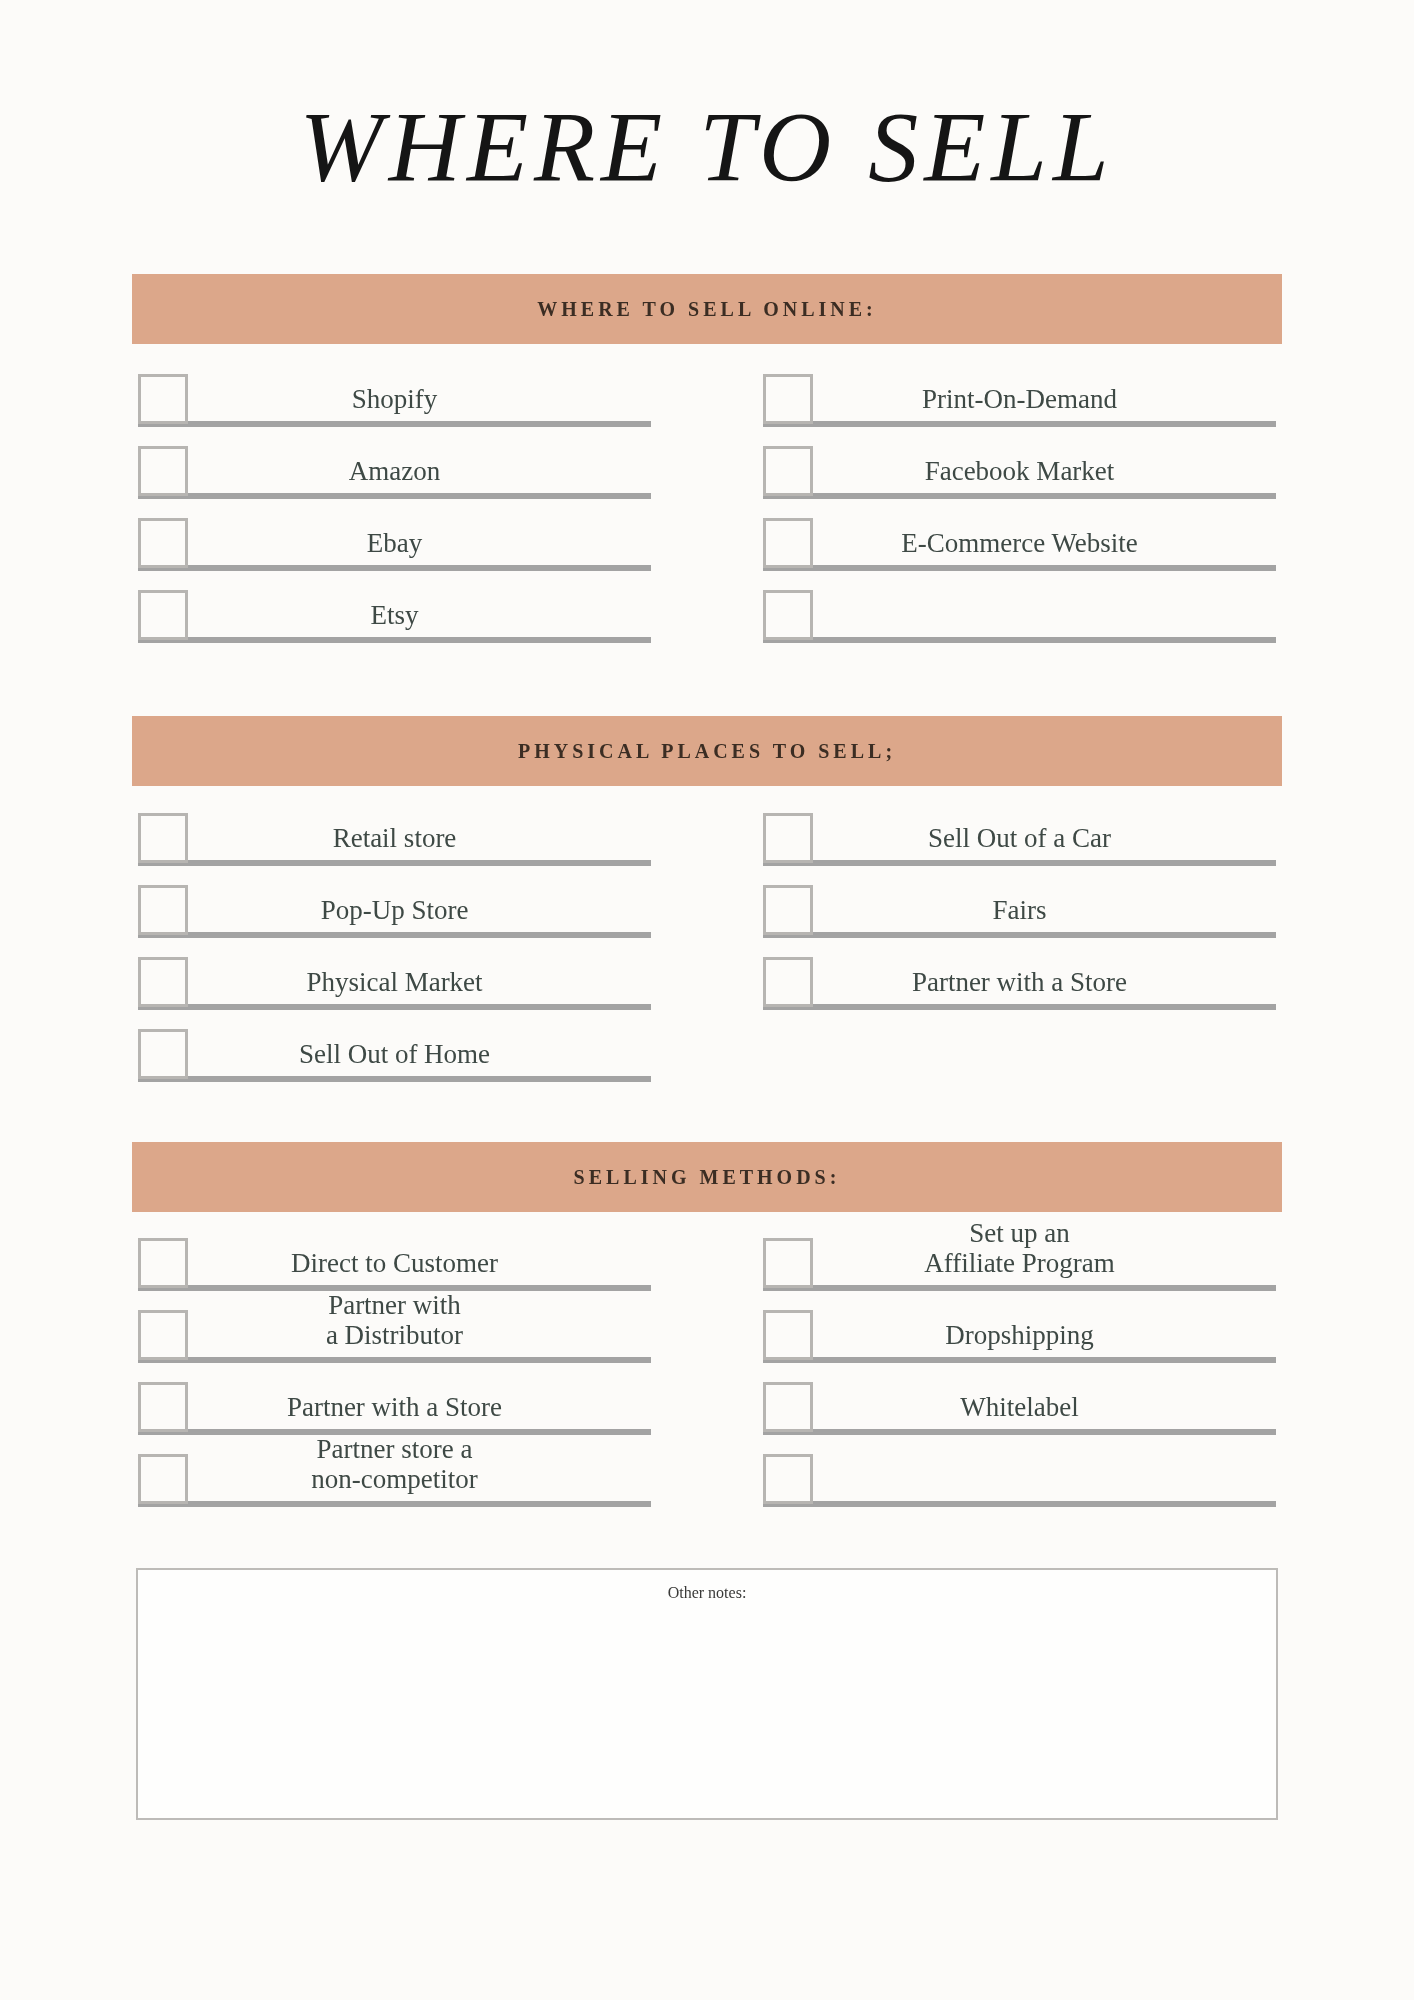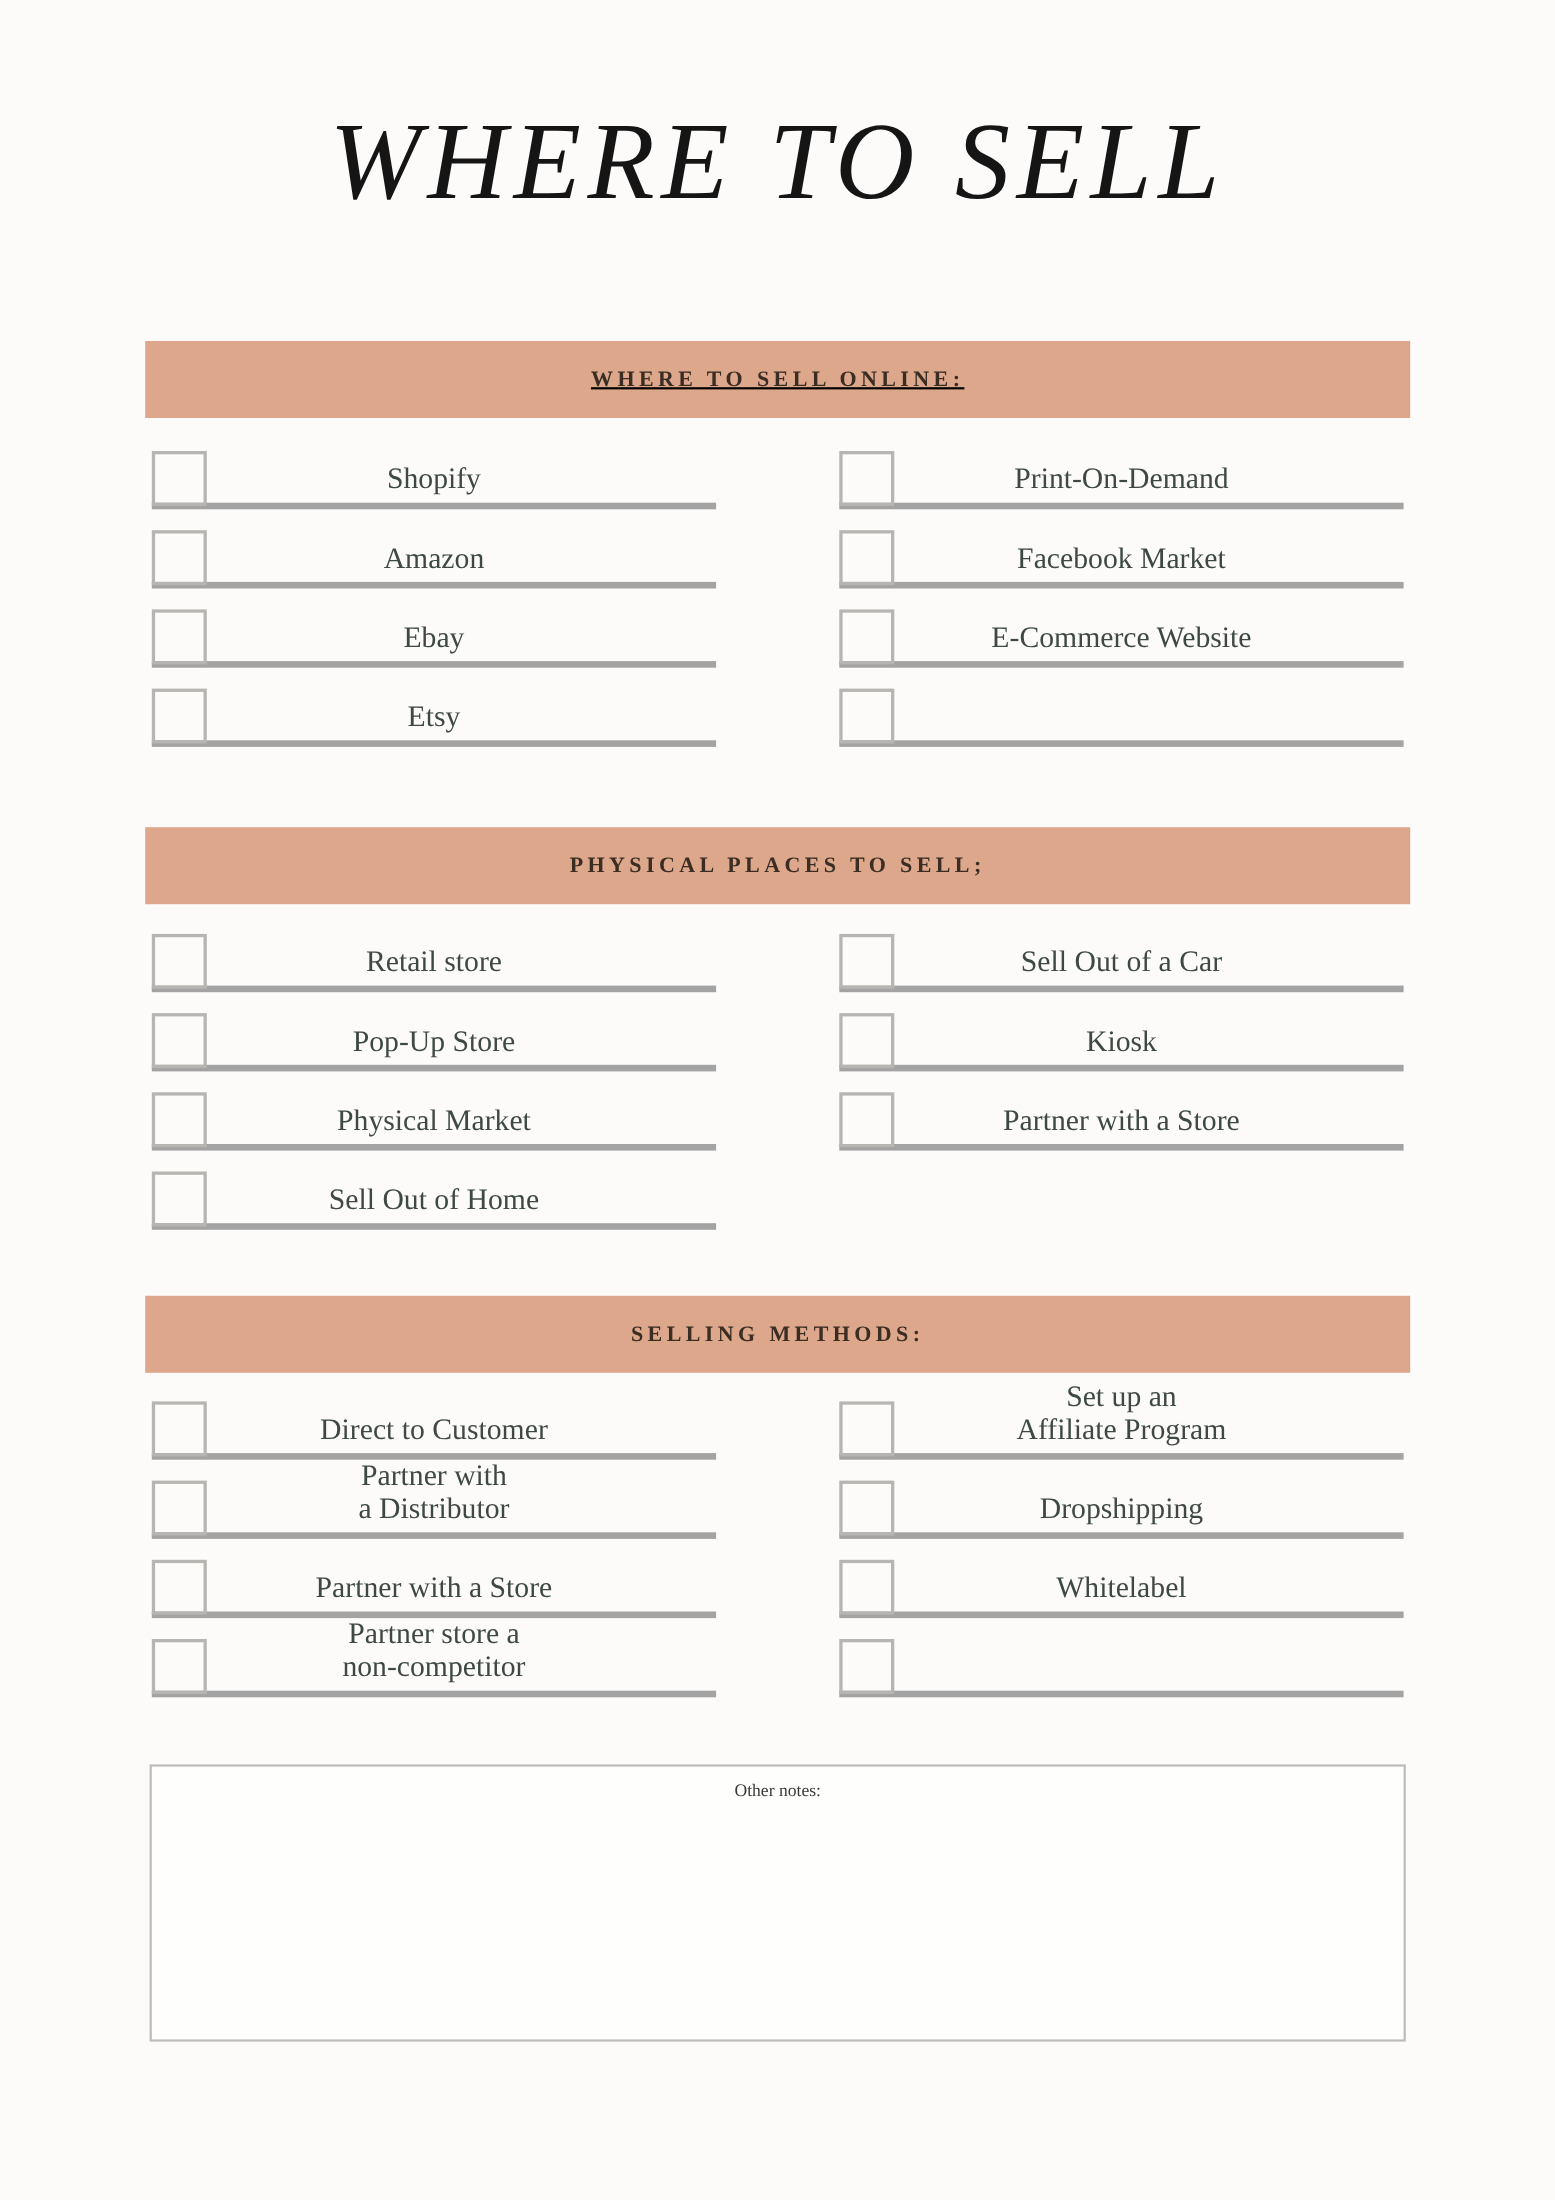--- a/index.html
+++ b/index.html
@@ -35,21 +35,21 @@
     display: flex;
     align-items: center;
     justify-content: center;
   }
   .section-bar .bar-text {
     font-size: 20px;
     font-weight: 700;
     letter-spacing: 4px;
     color: #3B2D23;
   }
-  .bar-1 { margin-top: 104px; text-decoration: underline; }
+  .bar-1 { margin-top: 68px; }
   .bar-2 { margin-top: 73px; }
   .bar-3 { margin-top: 60px; }
   .rows-grid {
     display: grid;
     grid-template-columns: 1fr 1fr;
     column-gap: 112px;
     padding: 0 6px;
   }
   .grid-1 { margin-top: 11px; }
   .grid-2 { margin-top: 8px; }
@@ -166,21 +166,21 @@
         <span class="row-label">Sell Out of Home</span>
       </div>
     </div>
     <div class="col">
       <div class="check-row">
         <span class="checkbox"></span>
         <span class="row-label">Sell Out of a Car</span>
       </div>
       <div class="check-row">
         <span class="checkbox"></span>
-        <span class="row-label">Kiosk</span>
+        <span class="row-label">Fairs</span>
       </div>
       <div class="check-row">
         <span class="checkbox"></span>
         <span class="row-label">Partner with a Store</span>
       </div>
     </div>
   </div>
 
   <div class="section-bar bar-3">
     <span class="bar-text">SELLING METHODS:</span>

